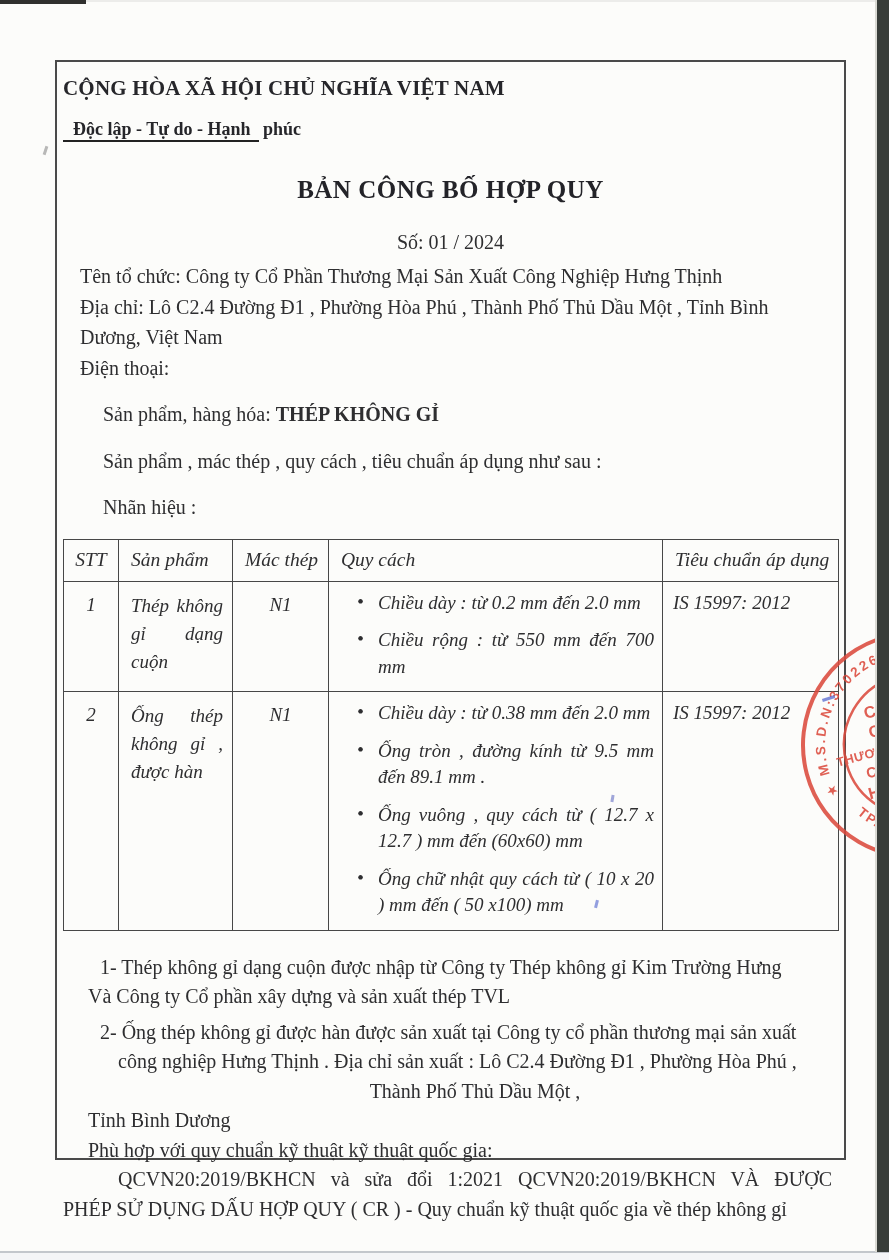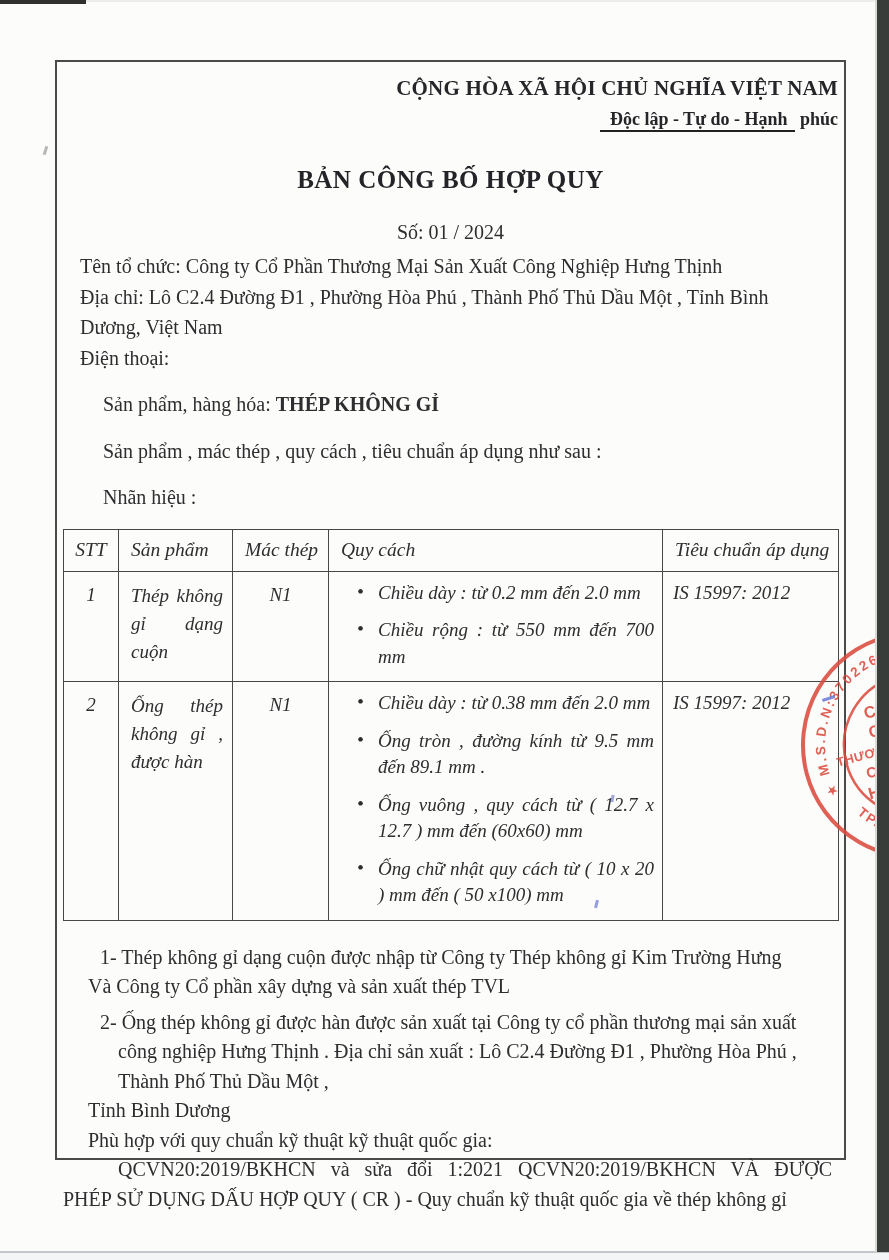--- a/index.html
+++ b/index.html
@@ -22,23 +22,23 @@
 
   
   .frame{
     position:absolute;left:55px;top:60px;
     width:791px;height:1100px;
     border:2px solid #4a4a4a;
     box-sizing:border-box;
     padding:0 6px;
   }
 
-  .nat-header{margin-top:13px;text-align:right;}
+  .nat-header{margin-top:13px;text-align:left;}
   .nat-country{font-size:21px;font-weight:bold;line-height:26px;letter-spacing:.2px;color:#26262a;}
-  .nat-motto{font-size:18px;font-weight:bold;line-height:24px;margin-top:6px;color:#26262a;}
+  .nat-motto{font-size:18px;font-weight:bold;line-height:24px;margin-top:16px;color:#26262a;}
   .motto-underlined{border-bottom:2px solid #222;padding:0 8px 1px 10px;}
 
   .doc-title{margin-top:34px;text-align:center;font-size:25px;font-weight:bold;letter-spacing:.5px;line-height:30px;color:#232328;}
   .doc-number{margin-top:24px;text-align:center;font-size:20px;line-height:26px;}
 
   .org-block{margin-top:6px;padding:0 10px 0 17px;font-size:20px;line-height:30.5px;}
   .org-block p{margin:0;}
   .product-block{margin-top:4px;padding:0 10px 0 24px;font-size:20px;line-height:30.5px;}
   .product-block p{margin:16px;}
   .bold{font-weight:bold;}
@@ -56,21 +56,21 @@
   ul.specs li{position:relative;padding-left:27px;line-height:26.5px;margin-bottom:11px;text-align:justify;}
   ul.specs li::before{content:"•";position:absolute;left:6px;top:-1px;font-size:19px;}
 
   
   .notes{margin-top:22px;font-size:20px;line-height:29.5px;padding-right:6px;}
   .notes p{margin:0;}
   .n1a{padding-left:37px;}
   .n1b{padding-left:25px;}
   .n2a{padding-left:37px;margin-top:6px !important;text-align:justify;}
   .n2b{padding-left:55px;text-align:justify;}
-  .n2c{padding-left:55px;}
+  .n2c{padding-left:55px;text-align:center;}
   .prov{padding-left:25px;}
   .conf{padding-left:25px;}
   .qcvn1{padding-left:55px;text-align:justify;text-align-last:justify;font-family:Liberation Serif, serif;}
   .qcvn2{padding-left:0px;}
 
   
   .stamp-svg{position:absolute;left:760px;top:595px;z-index:6;opacity:.88;}
   .stamp-svg text{font-family:"Liberation Sans","DejaVu Sans",sans-serif;font-weight:bold;}
 </style>
 </head>

